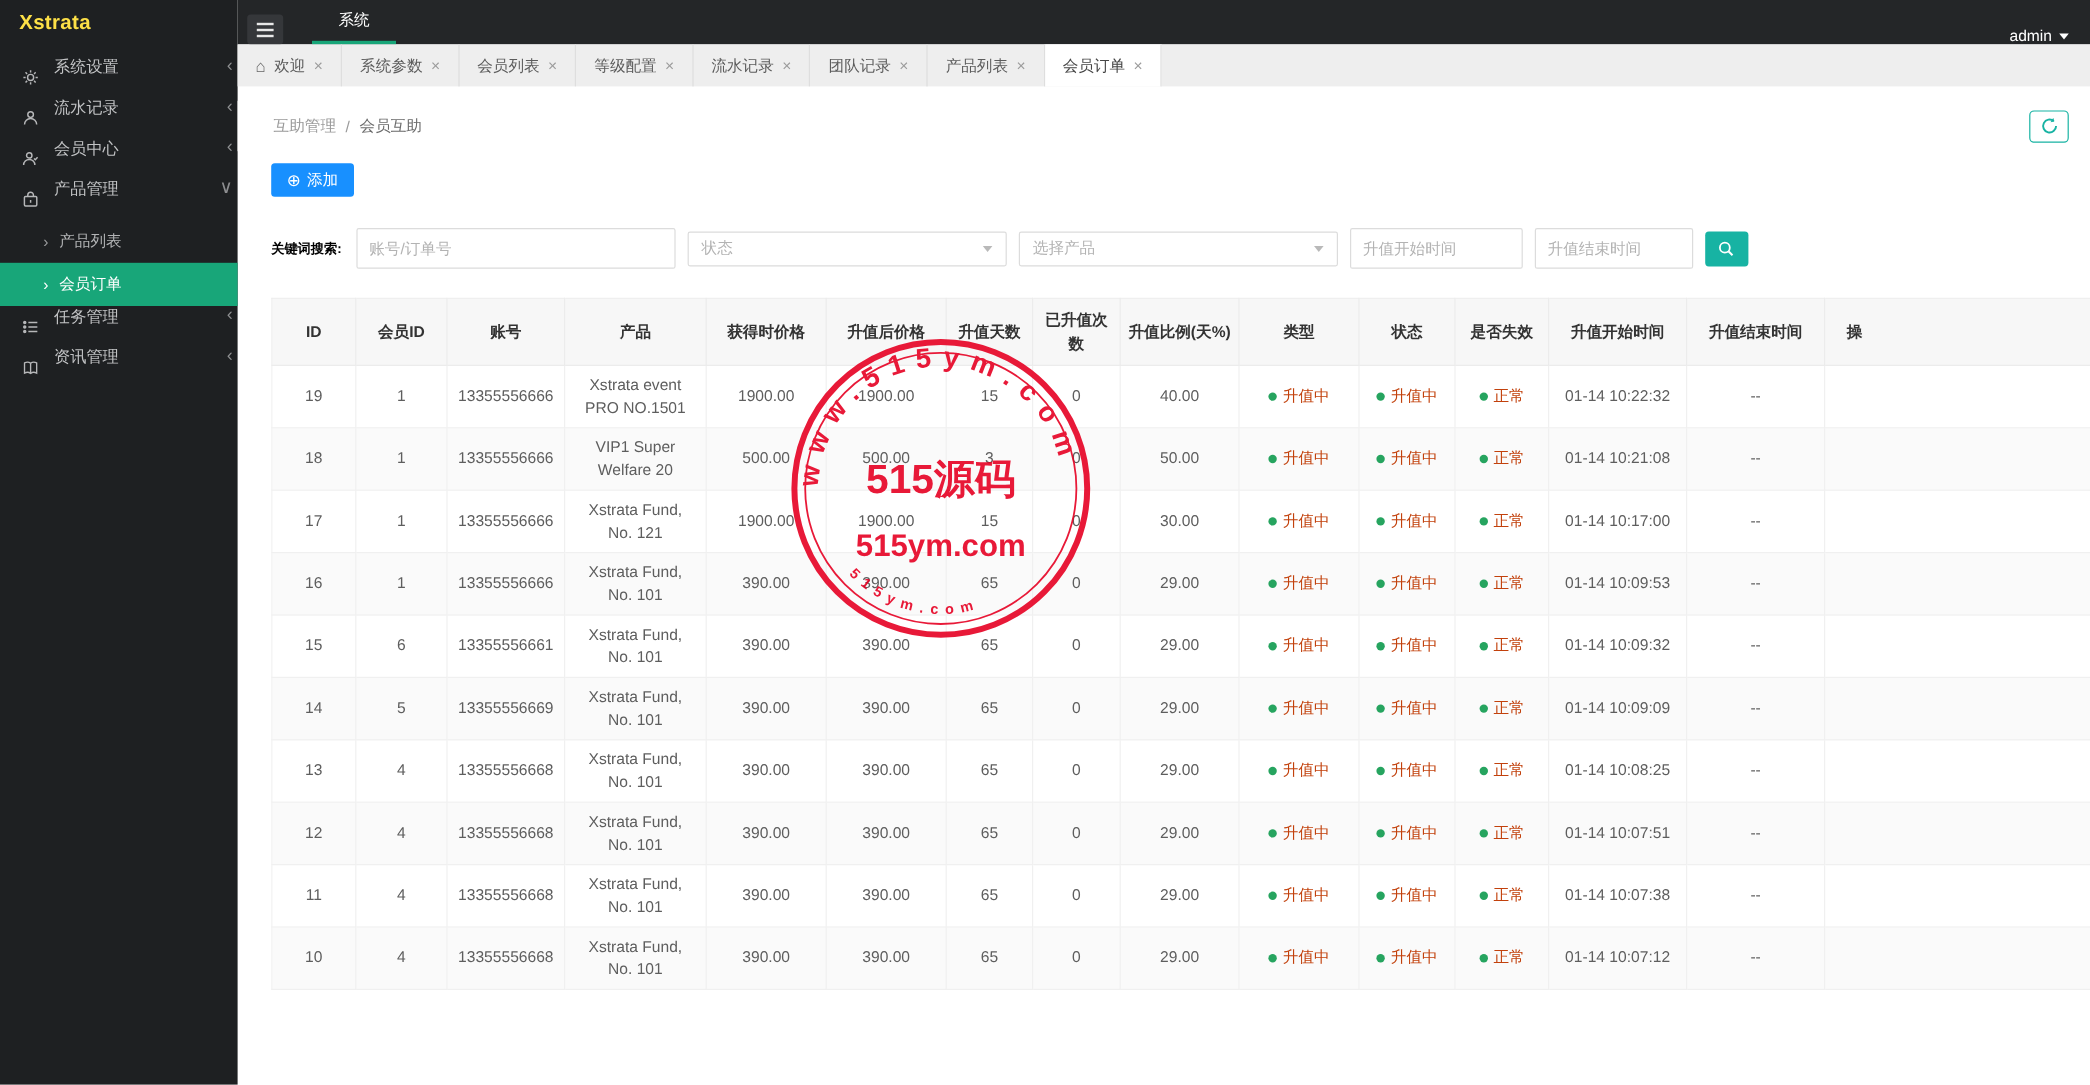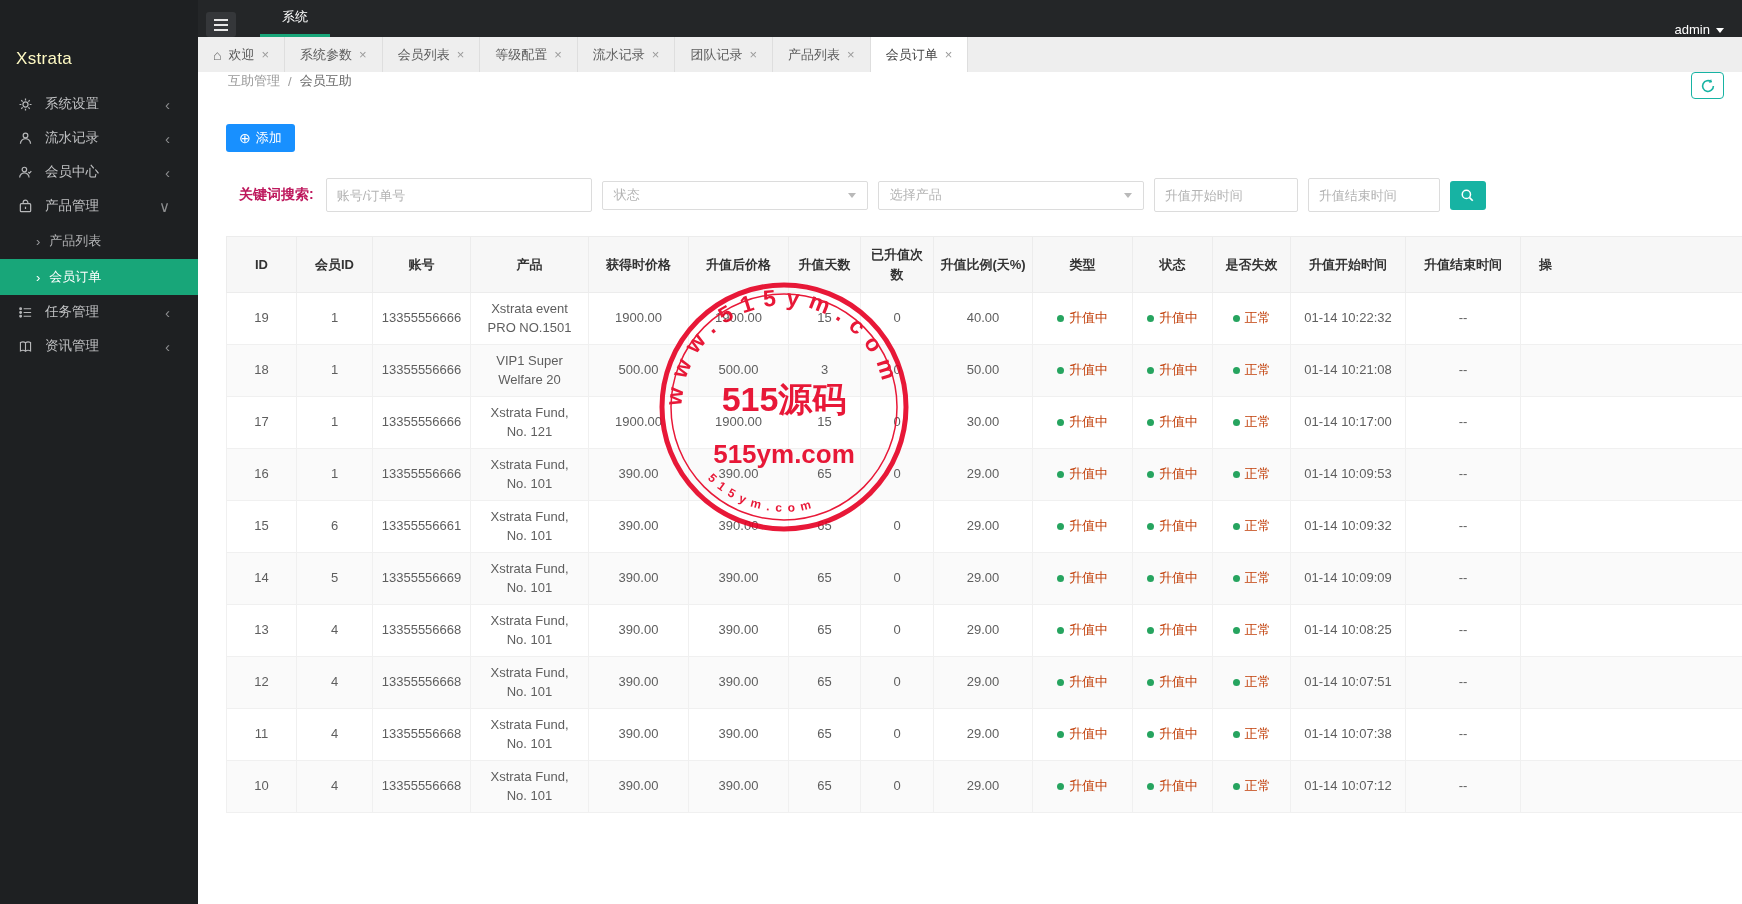--- a/index.html
+++ b/index.html
@@ -2,23 +2,23 @@
 <html><head>
 <meta charset="utf-8">
 <style>
   * { box-sizing: border-box; margin: 0; padding: 0; }
   html,body { width:1742px; height:904px; overflow:hidden; }
   body { font-family:"Liberation Sans","DejaVu Sans",sans-serif; background:#fff; position:relative; }
   .app { display:flex; width:100%; height:100%; }
 
   
   .sidebar { width:198px; flex-shrink:0; background:#1e2022; color:#c2c3c5; }
-  .logo { height:37px; line-height:37px; padding-left:16px; color:#fef9c3; font-size:17px; font-weight:normal; letter-spacing:.3px;margin-top:40px; }
+  .logo { height:37px; line-height:37px; padding-left:16px; color:#fde047; font-size:17px; font-weight:bold; letter-spacing:.3px; }
   .side-nav { padding-top:10px; }
-  .side-item { height:34px; display:flex; align-items:center; padding:0 28px 0 18px; font-size:13.5px; color:#c2c3c5; cursor:pointer; }
+  .side-item { height:34px; display:flex; padding:0 4px 0 18px; font-size:13.5px; color:#c2c3c5; cursor:pointer; }
   .side-icon { width:22px; display:flex; align-items:center; color:#b6b7b9; }
   .side-label { flex:1; margin-left:5px; }
   .side-chev { color:#8d8e90; font-size:15px; line-height:1; }
   .sub-item { height:36px; display:flex; align-items:center; padding-left:36px; font-size:13px; color:#b2b3b5; cursor:pointer; }
   .sub-item .sub-arrow { margin-right:9px; font-size:13px; color:#9a9b9d; }
   .sub-item.active { background:#18a679; color:#fff; }
   .sub-item.active .sub-arrow { color:#fff; }
 
   
   .main { flex:1; min-width:0; display:flex; flex-direction:column; }
@@ -31,33 +31,33 @@
   .caret-down { width:0; height:0; border-left:4px solid transparent; border-right:4px solid transparent; border-top:5px solid #fff; margin-top:2px; }
 
   
   .tabbar { height:35px; background:#eeeeee; display:flex; align-items:stretch; flex-shrink:0; }
   .tab { display:flex; align-items:center; gap:7px; padding:0 15px; font-size:13px; color:#5c5c5c; border-right:1px solid #dedede; cursor:pointer; white-space:nowrap; }
   .tab .home { font-size:14px; color:#666; }
   .tab .close { color:#9b9b9b; font-size:13px; }
   .tab.active { background:#fff; color:#454545; }
 
   
-  .crumbbar { height:42px; background:#fff; display:flex; align-items:flex-start; justify-content:space-between; padding:0 18px 0 30px; flex-shrink:0; }
+  .crumbbar { height:42px; background:#fff; display:flex; align-items:center; justify-content:space-between; padding:0 18px 0 30px; flex-shrink:0;margin-top:12px; }
   .breadcrumb { font-size:13px; color:#9a9a9a; display:flex; gap:8px; align-items:center; }
   .crumb { color:#9a9a9a; cursor:pointer; }
   .crumb.current { color:#6b6b6b; cursor:default; }
   .refresh-btn { width:33px; height:27px; background:#fff; border:1px solid #17b3a3; border-radius:4px; display:flex; align-items:center; justify-content:center; cursor:pointer; }
 
   
   .content { padding:10px 0 0 28px; flex:1; }
   .add-btn { height:28px; padding:0 13px; background:#1890ff; color:#fff; border:none; border-radius:3px; font-size:13px; display:flex; align-items:center; gap:5px; cursor:pointer; }
   .add-btn .plus { font-size:14px; line-height:1; }
 
   .filters { display:flex; align-items:center; gap:10px; margin-top:26px; }
-  .f-label { font-size:14px; font-weight:bold; color:#be185d; margin-right:2px;margin-left:13px; }
+  .f-label { font-size:11px; font-weight:bold; color:#000000; margin-right:2px; }
   .f-input { height:29px; border:1px solid #dcdcdc; border-radius:2px; padding:16px 10px; font-size:13px; color:#555; outline:none; }
   .f-input::placeholder { color:#b3b3b3; }
   .kw { width:266px; }
   .f-select { width:266px; height:29px; border:1px solid #dcdcdc; border-radius:2px; background:#fff; display:flex; align-items:center; justify-content:space-between; padding:0 11px; font-size:13px; color:#b3b3b3; cursor:pointer; }
   .sel-caret { width:0; height:0; border-left:4px solid transparent; border-right:4px solid transparent; border-top:5px solid #b9b9b9; }
   .date1 { width:144px; }
   .date2 { width:132px; }
   .search-btn { width:36px; height:29px; background:#17b3a3; border:none; border-radius:3px; display:flex; align-items:center; justify-content:center; cursor:pointer; }
 
   

